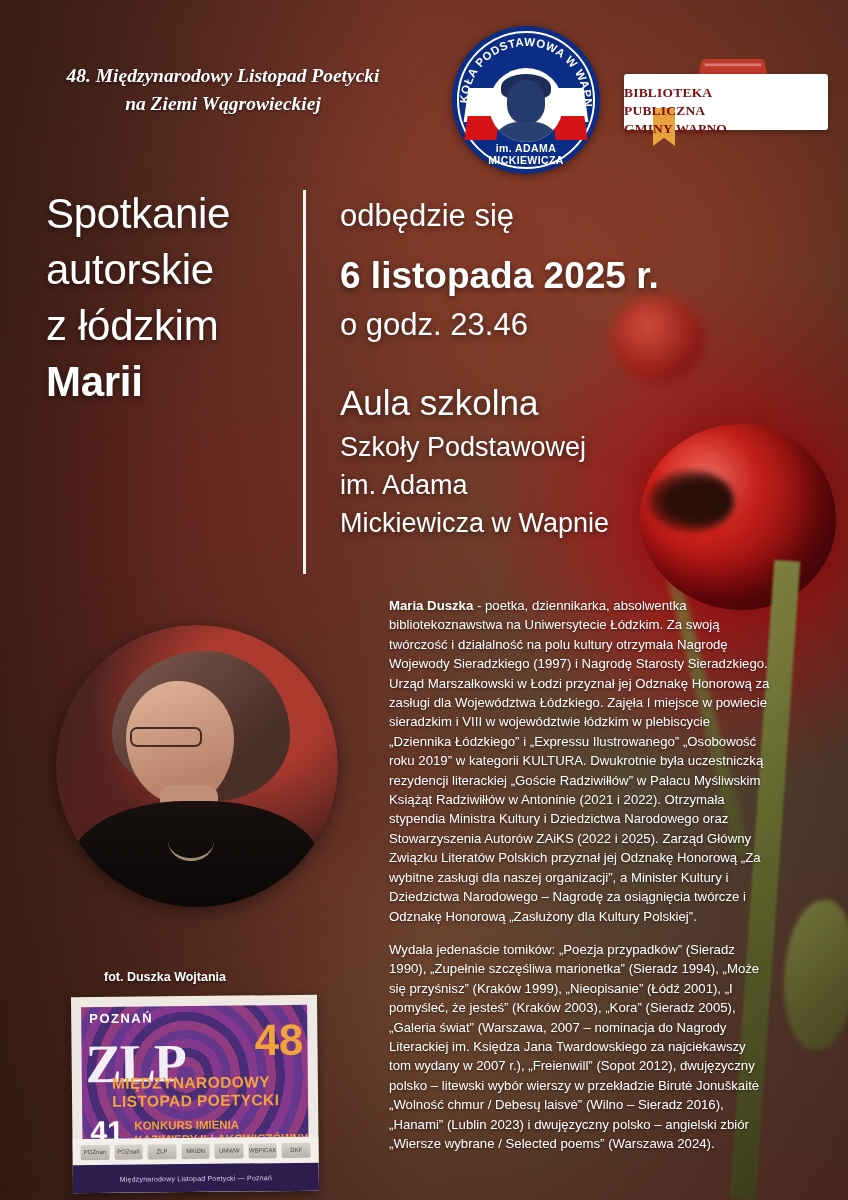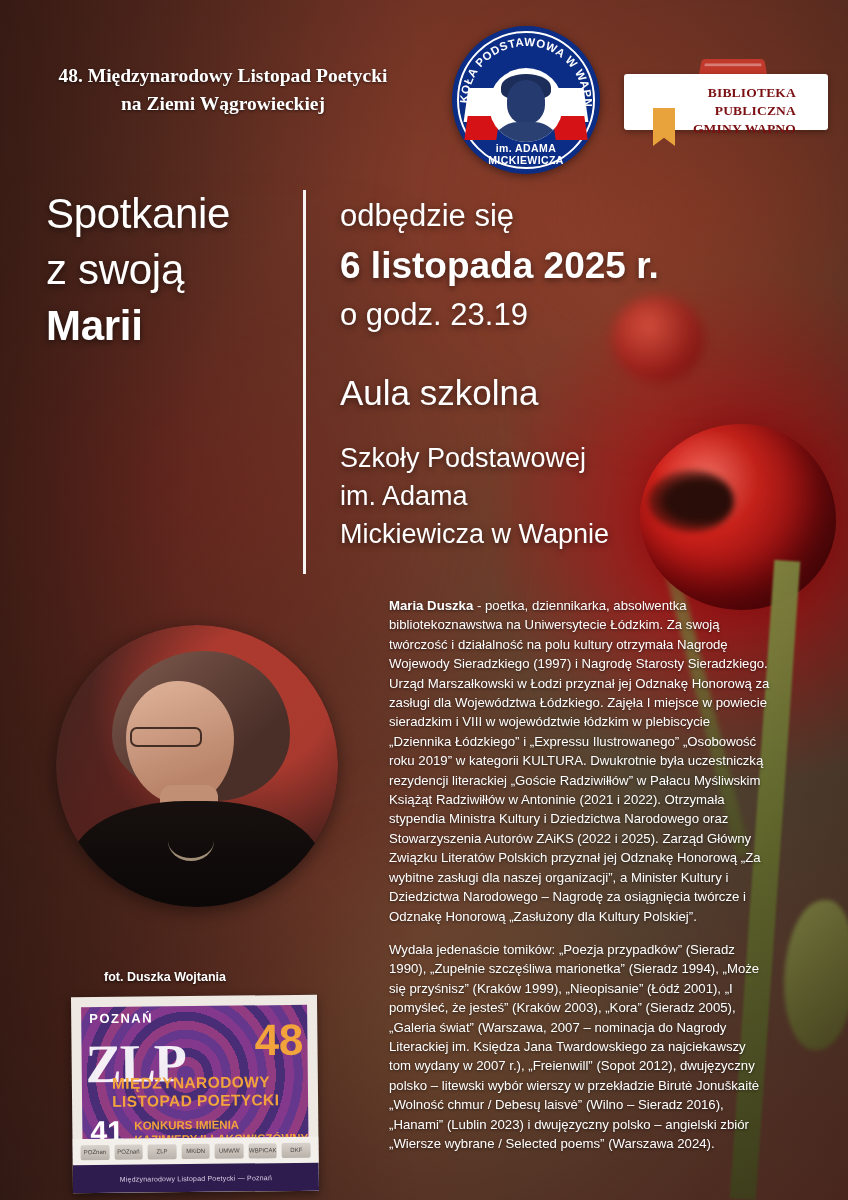--- a/index.html
+++ b/index.html
@@ -120,20 +120,21 @@
     position: absolute;
     left: 8px; top: 62px;
     width: 430px;
     text-align: center;
     color: #ffffff;
     font-family: "Liberation Serif", serif;
     font-weight: bold;
     font-size: 19.5px;
     line-height: 1.45;
     text-shadow: 0 1px 3px rgba(0,0,0,.6);
+    font-style: italic;
   }
 
   
   .emblem {
     position: absolute;
     left: 452px; top: 26px;
     width: 148px; height: 148px;
     border-radius: 50%;
     background: #0b2d86;
     box-shadow: 0 2px 8px rgba(0,0,0,.45);
@@ -223,21 +224,21 @@
     background: #fff; opacity: .35;
   }
   .library-bookmark {
     position: absolute; left: 653px; top: 108px;
     width: 22px; height: 38px;
     background: #e8a33d;
     clip-path: polygon(0 0, 100% 0, 100% 100%, 50% 78%, 0 100%);
   }
   .library-text {
     position: absolute; left: 624px; top: 84px; width: 172px;
-    text-align: right;
+    text-align: left;
     font-family: "Liberation Serif", serif;
     font-weight: bold;
     color: #7b0f12;
     font-size: 13.5px;
     line-height: 1.35;
     letter-spacing: .2px;
   }
 
   
   .divider {
@@ -260,24 +261,24 @@
   .left-head .bold { font-weight: bold; }
 
   .right-block {
     position: absolute;
     left: 340px; top: 195px;
     width: 460px;
     color: #ffffff;
     text-shadow: 0 2px 6px rgba(0,0,0,.5);
   }
   .r-line1 { font-size: 31px; line-height: 1.35; }
-  .r-line2 { font-size: 37px; font-weight: bold; line-height: 1.35; margin-top: 4px;}
+  .r-line2 { font-size: 37px; font-weight: bold; line-height: 1.35; margin-top: 14px;}
   .r-line3 { font-size: 31px; line-height: 1.4; margin-top: 2px;}
   .r-aula  { font-size: 35px; font-weight: normal; margin-top: 34px; line-height: 1.3;}
-  .r-school{ font-size: 27px; line-height: 1.42; margin-top: 23px;}
+  .r-school{ font-size: 27px; line-height: 1.42; margin-top: 2px;}
 
   
   .bio {
     position: absolute;
     left: 389px; top: 596px;
     width: 382px;
     color: #ffffff;
     font-size: 13.2px;
     line-height: 1.47;
     text-shadow: 0 1px 3px rgba(0,0,0,.55);
@@ -462,28 +463,29 @@
     <div class="library-text">
       <div>BIBLIOTEKA PUBLICZNA</div>
       <div>GMINY WAPNO</div>
     </div>
   </div>
 
   <div class="divider"></div>
 
   <div class="left-head">
     <div>Spotkanie</div>
-    <div>z swoją</div>
+    <div>autorskie</div>
+    <div>z łódzkim</div>
     <div class="bold">Marii</div>
   </div>
 
   <div class="right-block">
     <div class="r-line1">odbędzie się</div>
     <div class="r-line2">6 listopada 2025 r.</div>
-    <div class="r-line3">o godz. 23.19</div>
+    <div class="r-line3">o godz. 23.46</div>
     <div class="r-aula">Aula szkolna</div>
     <div class="r-school">
       <div>Szkoły Podstawowej</div>
       <div>im. Adama</div>
       <div>Mickiewicza w Wapnie</div>
     </div>
   </div>
 
   <div class="bio">
     <p><span class="name">Maria Duszka</span><span> - poetka, dziennikarka, absolwentka bibliotekoznawstwa na Uniwersytecie Łódzkim. Za swoją twórczość i działalność na polu kultury otrzymała Nagrodę Wojewody Sieradzkiego (1997) i Nagrodę Starosty Sieradzkiego. Urząd Marszałkowski w Łodzi przyznał jej Odznakę Honorową za zasługi dla Województwa Łódzkiego. Zajęła I miejsce w  powiecie sieradzkim i VIII w województwie łódzkim w plebiscycie „Dziennika Łódzkiego” i „Expressu Ilustrowanego” „Osobowość roku 2019” w kategorii KULTURA. Dwukrotnie była uczestniczką rezydencji literackiej „Goście Radziwiłłów” w Pałacu Myśliwskim Książąt Radziwiłłów w Antoninie (2021 i 2022). Otrzymała stypendia Ministra Kultury i Dziedzictwa Narodowego oraz Stowarzyszenia Autorów ZAiKS (2022 i 2025). Zarząd Główny Związku Literatów Polskich przyznał jej Odznakę Honorową „Za wybitne zasługi dla naszej organizacji”, a Minister Kultury i Dziedzictwa Narodowego – Nagrodę za osiągnięcia twórcze i Odznakę Honorową „Zasłużony dla Kultury Polskiej”.</span></p>

